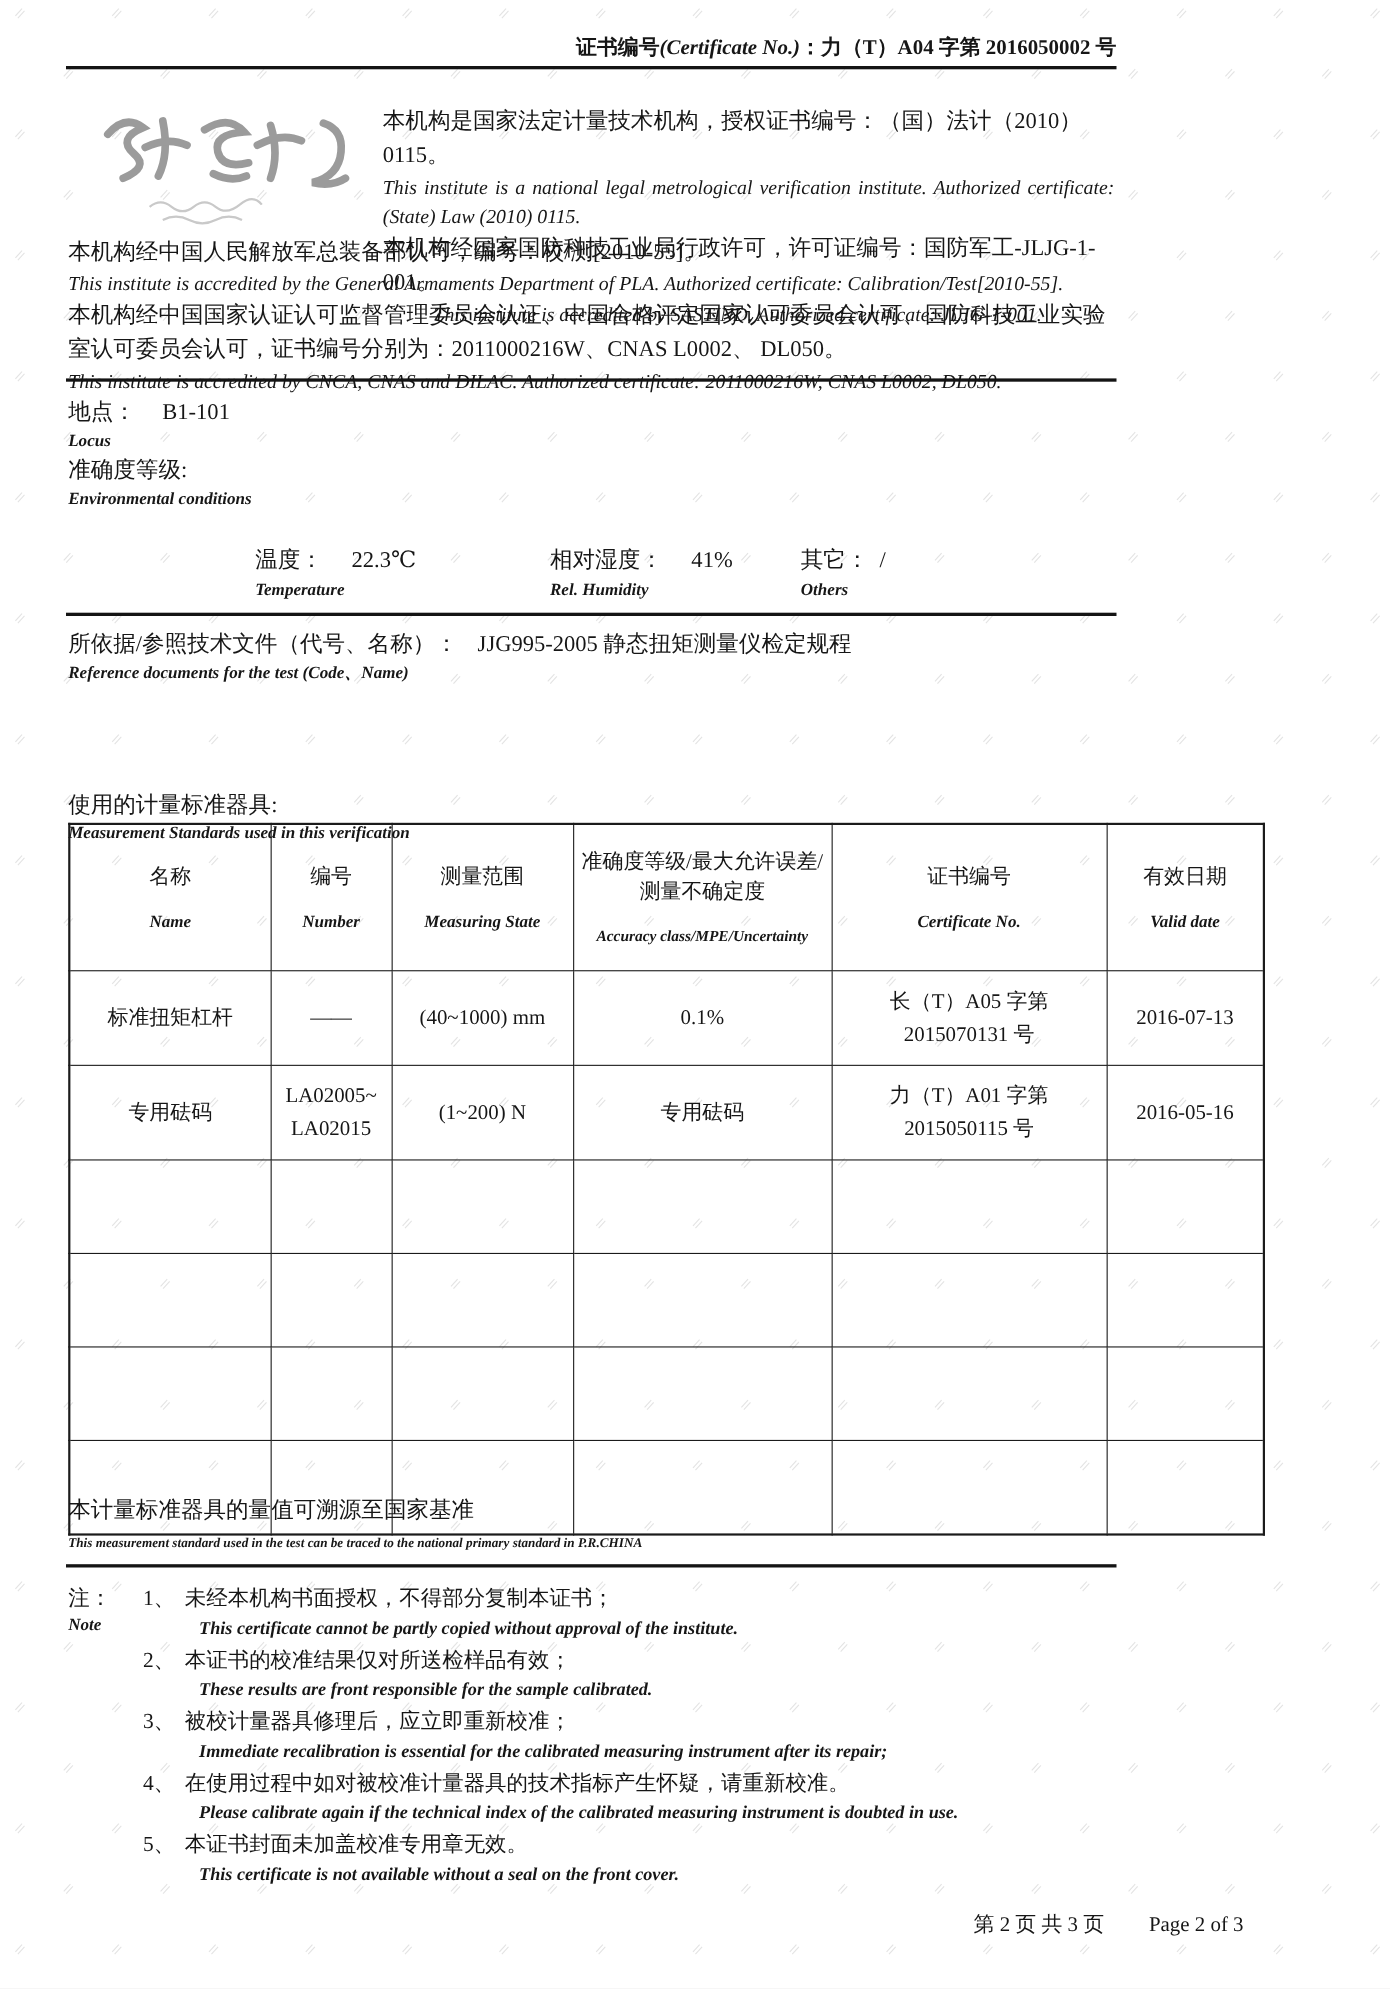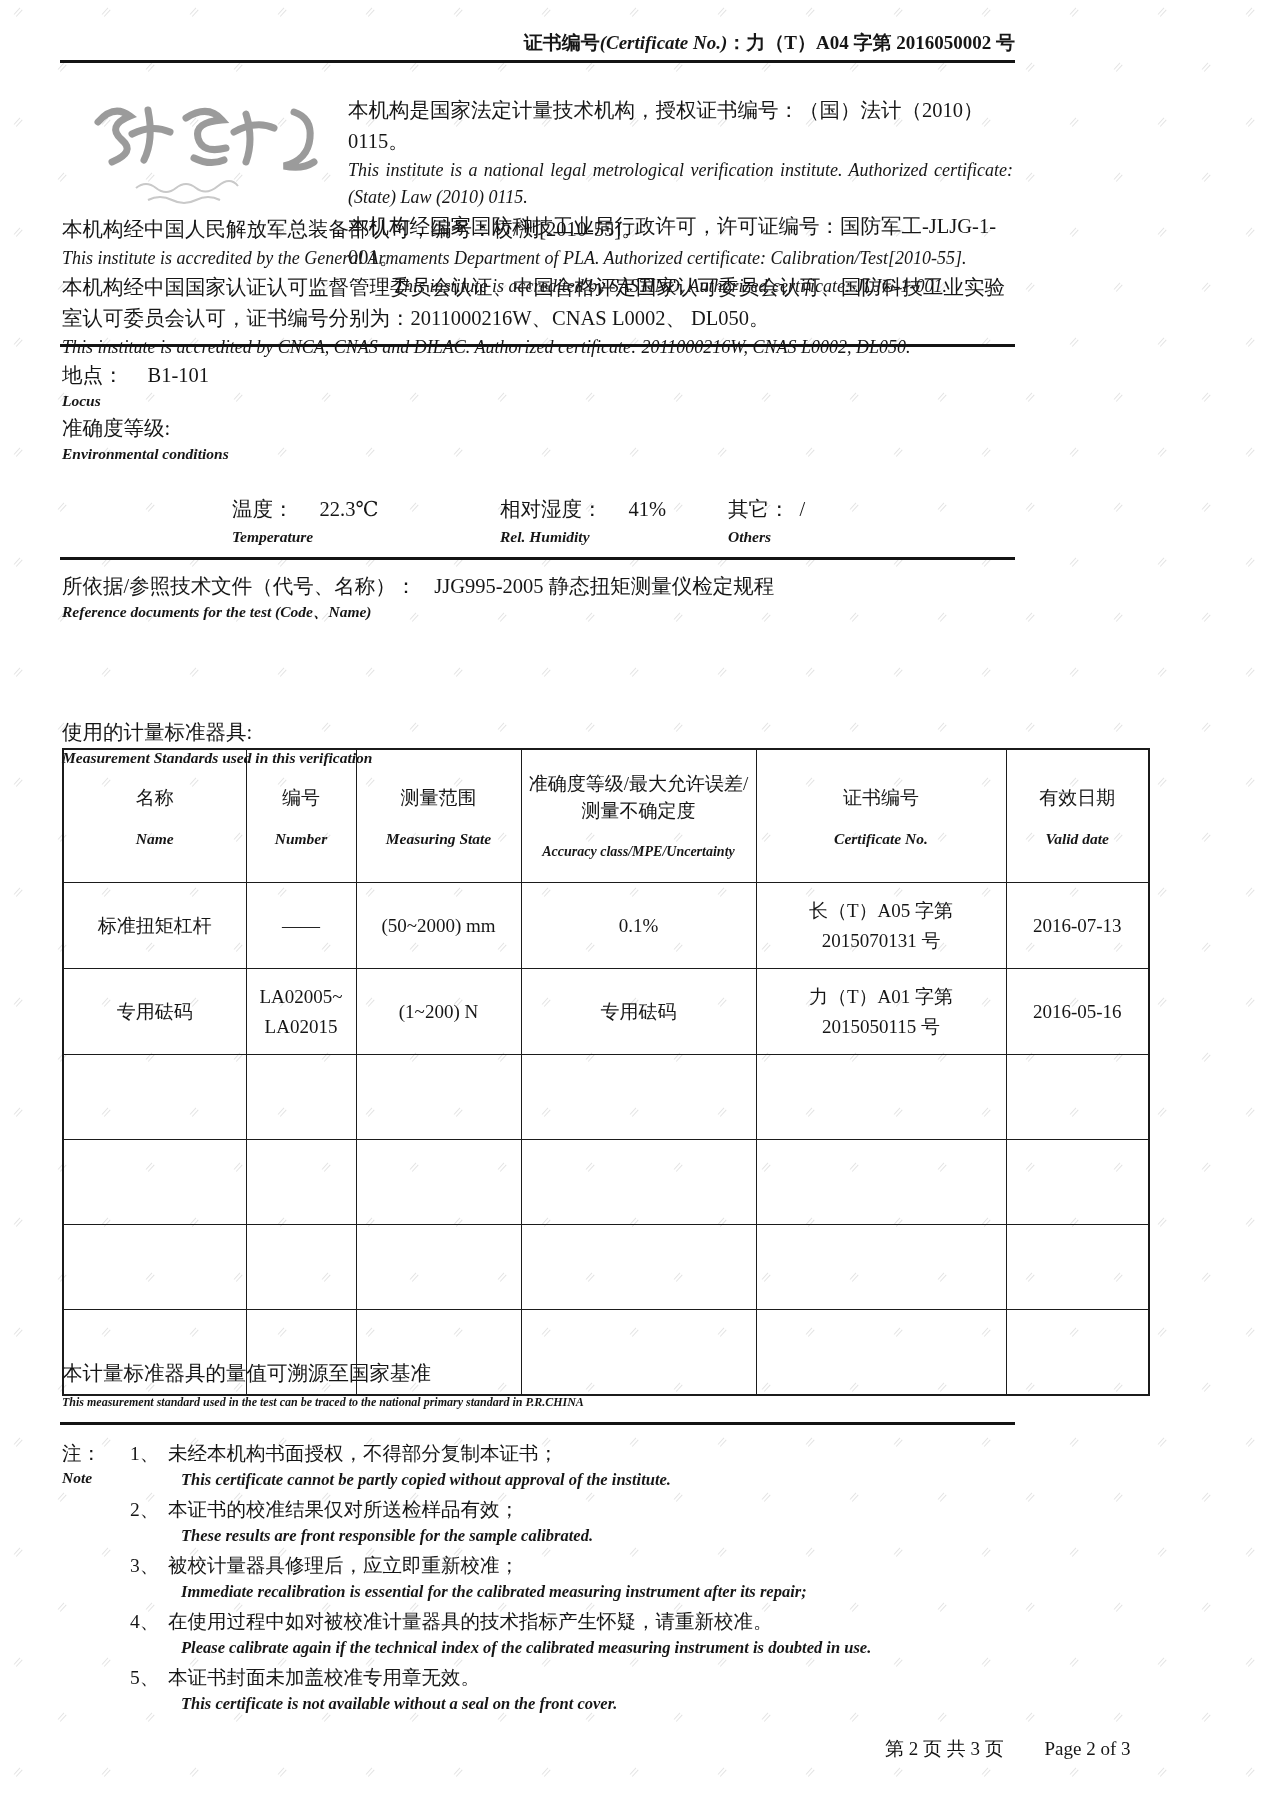--- a/index.html
+++ b/index.html
@@ -707,21 +707,21 @@
             <div class="th-en">Certificate No.</div>
           </th>
           <th>
             <div class="th-cn">有效日期</div>
             <div class="th-en">Valid date</div>
           </th>
         </tr>
         <tr class="h-data">
           <td>标准扭矩杠杆</td>
           <td>——</td>
-          <td>(50~2000) mm</td>
+          <td>(40~1000) mm</td>
           <td>0.1%</td>
           <td>长（T）A05 字第
 2015070131 号</td>
           <td>2016-07-13</td>
         </tr>
         <tr class="h-data">
           <td>专用砝码</td>
           <td>LA02005~
 LA02015</td>
           <td>(1~200) N</td>

